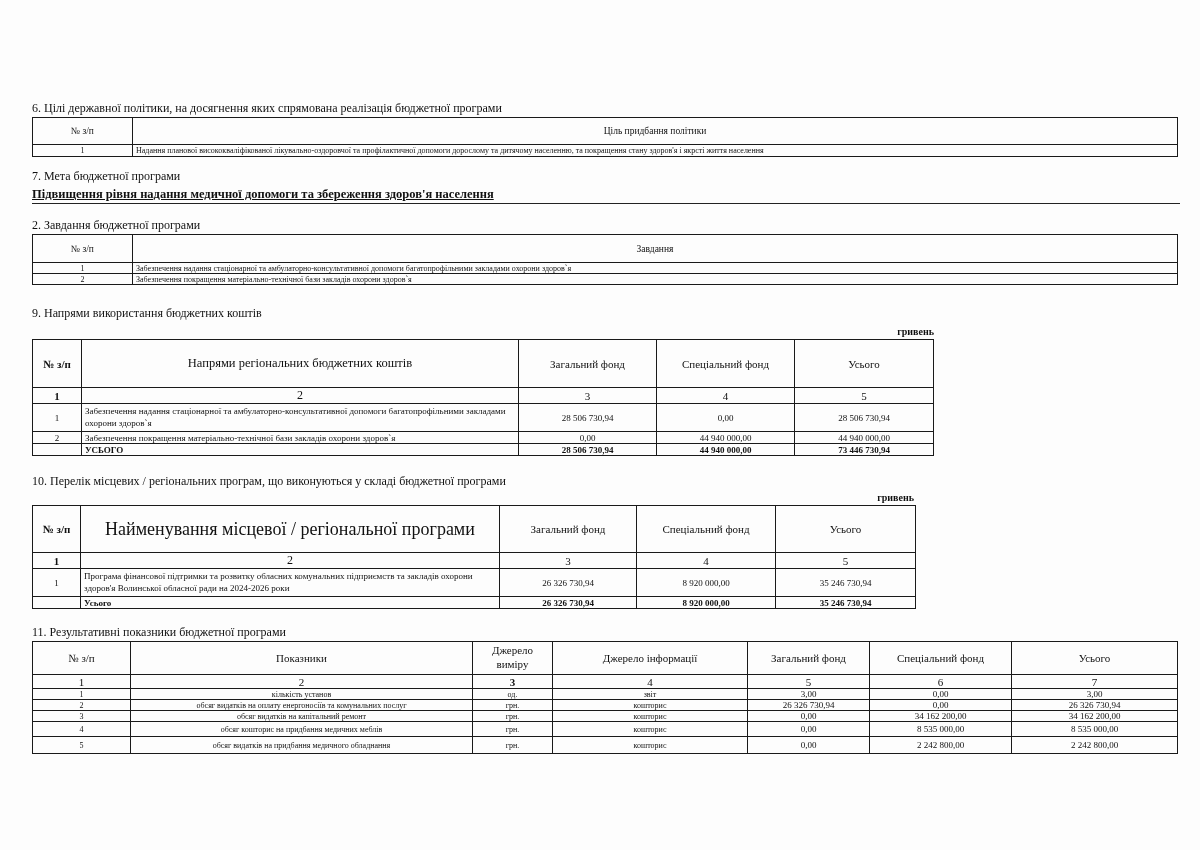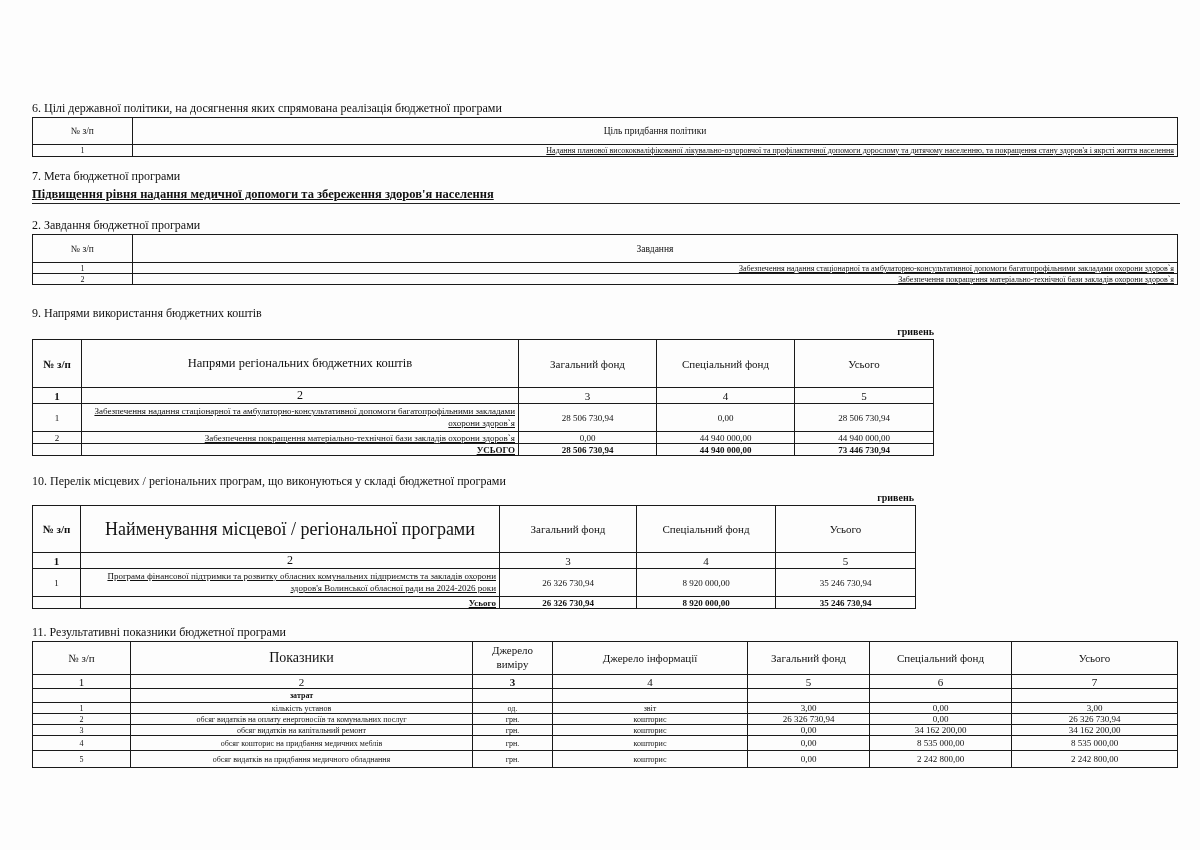--- a/index.html
+++ b/index.html
@@ -8,21 +8,21 @@
     font-family: "Liberation Serif", serif; color: #111;
   }
   .abs { position: absolute; }
   .sec-title { font-size: 12px; white-space: nowrap; }
   .goal { font-size: 12.5px; font-weight: bold; text-decoration: underline; white-space: nowrap; }
   .rule { height: 0; border-top: 1.4px solid #222; }
   .unit { font-size: 10px; font-weight: bold; text-align: right; }
   table { border-collapse: collapse; table-layout: fixed; }
   td { border: 1px solid #1a1a1a; padding: 0 3px; vertical-align: middle; overflow: hidden; white-space: nowrap; }
   .c { text-align: center; }
-  .l { text-align: right; text-decoration: underline; }
+  .l { text-align: left; }
   .b { font-weight: bold; }
   .s8 td { font-size: 8px; }
   .s9 td { font-size: 9px; }
   .hdr td.h { font-size: 11px; }
   .wrap { white-space: normal; line-height: 1.25; }
 </style>
 </head>
 <body>
 
 <div class="abs sec-title" style="left:32px;top:101px;">6. Цілі державної політики, на досягнення яких спрямована реалізація бюджетної програми</div>
@@ -167,45 +167,36 @@
       <col style="width:342px">
       <col style="width:80px">
       <col style="width:195px">
     <col style="width:122px">
       <col style="width:142px">
       <col>
   </colgroup>
   <tbody>
       <tr style="height:33px">
     <td class="c h">№ з/п</td>
-    <td class="c" style="font-size:14px">Показники</td>
+    <td class="c" style="font-size:11px">Показники</td>
     <td class="c wrap" style="font-size:11px">Джерело виміру</td>
     <td class="c h">Джерело інформації</td>
     <td class="c h">Загальний фонд</td>
     <td class="c h">Спеціальний фонд</td>
     <td class="c h">Усього</td>
   </tr>
   <tr style="height:14px">
     <td class="c" style="font-size:11px">1</td>
     <td class="c" style="font-size:11px">2</td>
     <td class="c b" style="font-size:11px">3</td>
     <td class="c" style="font-size:11px">4</td>
     <td class="c" style="font-size:11px">5</td>
     <td class="c" style="font-size:11px">6</td>
     <td class="c" style="font-size:11px">7</td>
   </tr>
-  <tr style="height:14px">
-    <td></td>
-    <td class="c b">затрат</td>
-    <td></td>
-        <td></td>
-        <td></td>
-        <td></td>
-        <td></td>
-  </tr>
   <tr style="height:11px">
     <td class="c">1</td>
     <td class="c">кількість установ</td>
     <td class="c">од.</td>
     <td class="c">звіт</td>
     <td class="c" style="font-size:9px">3,00</td>
     <td class="c" style="font-size:9px">0,00</td>
     <td class="c" style="font-size:9px">3,00</td>
   </tr>
   <tr style="height:11px">

